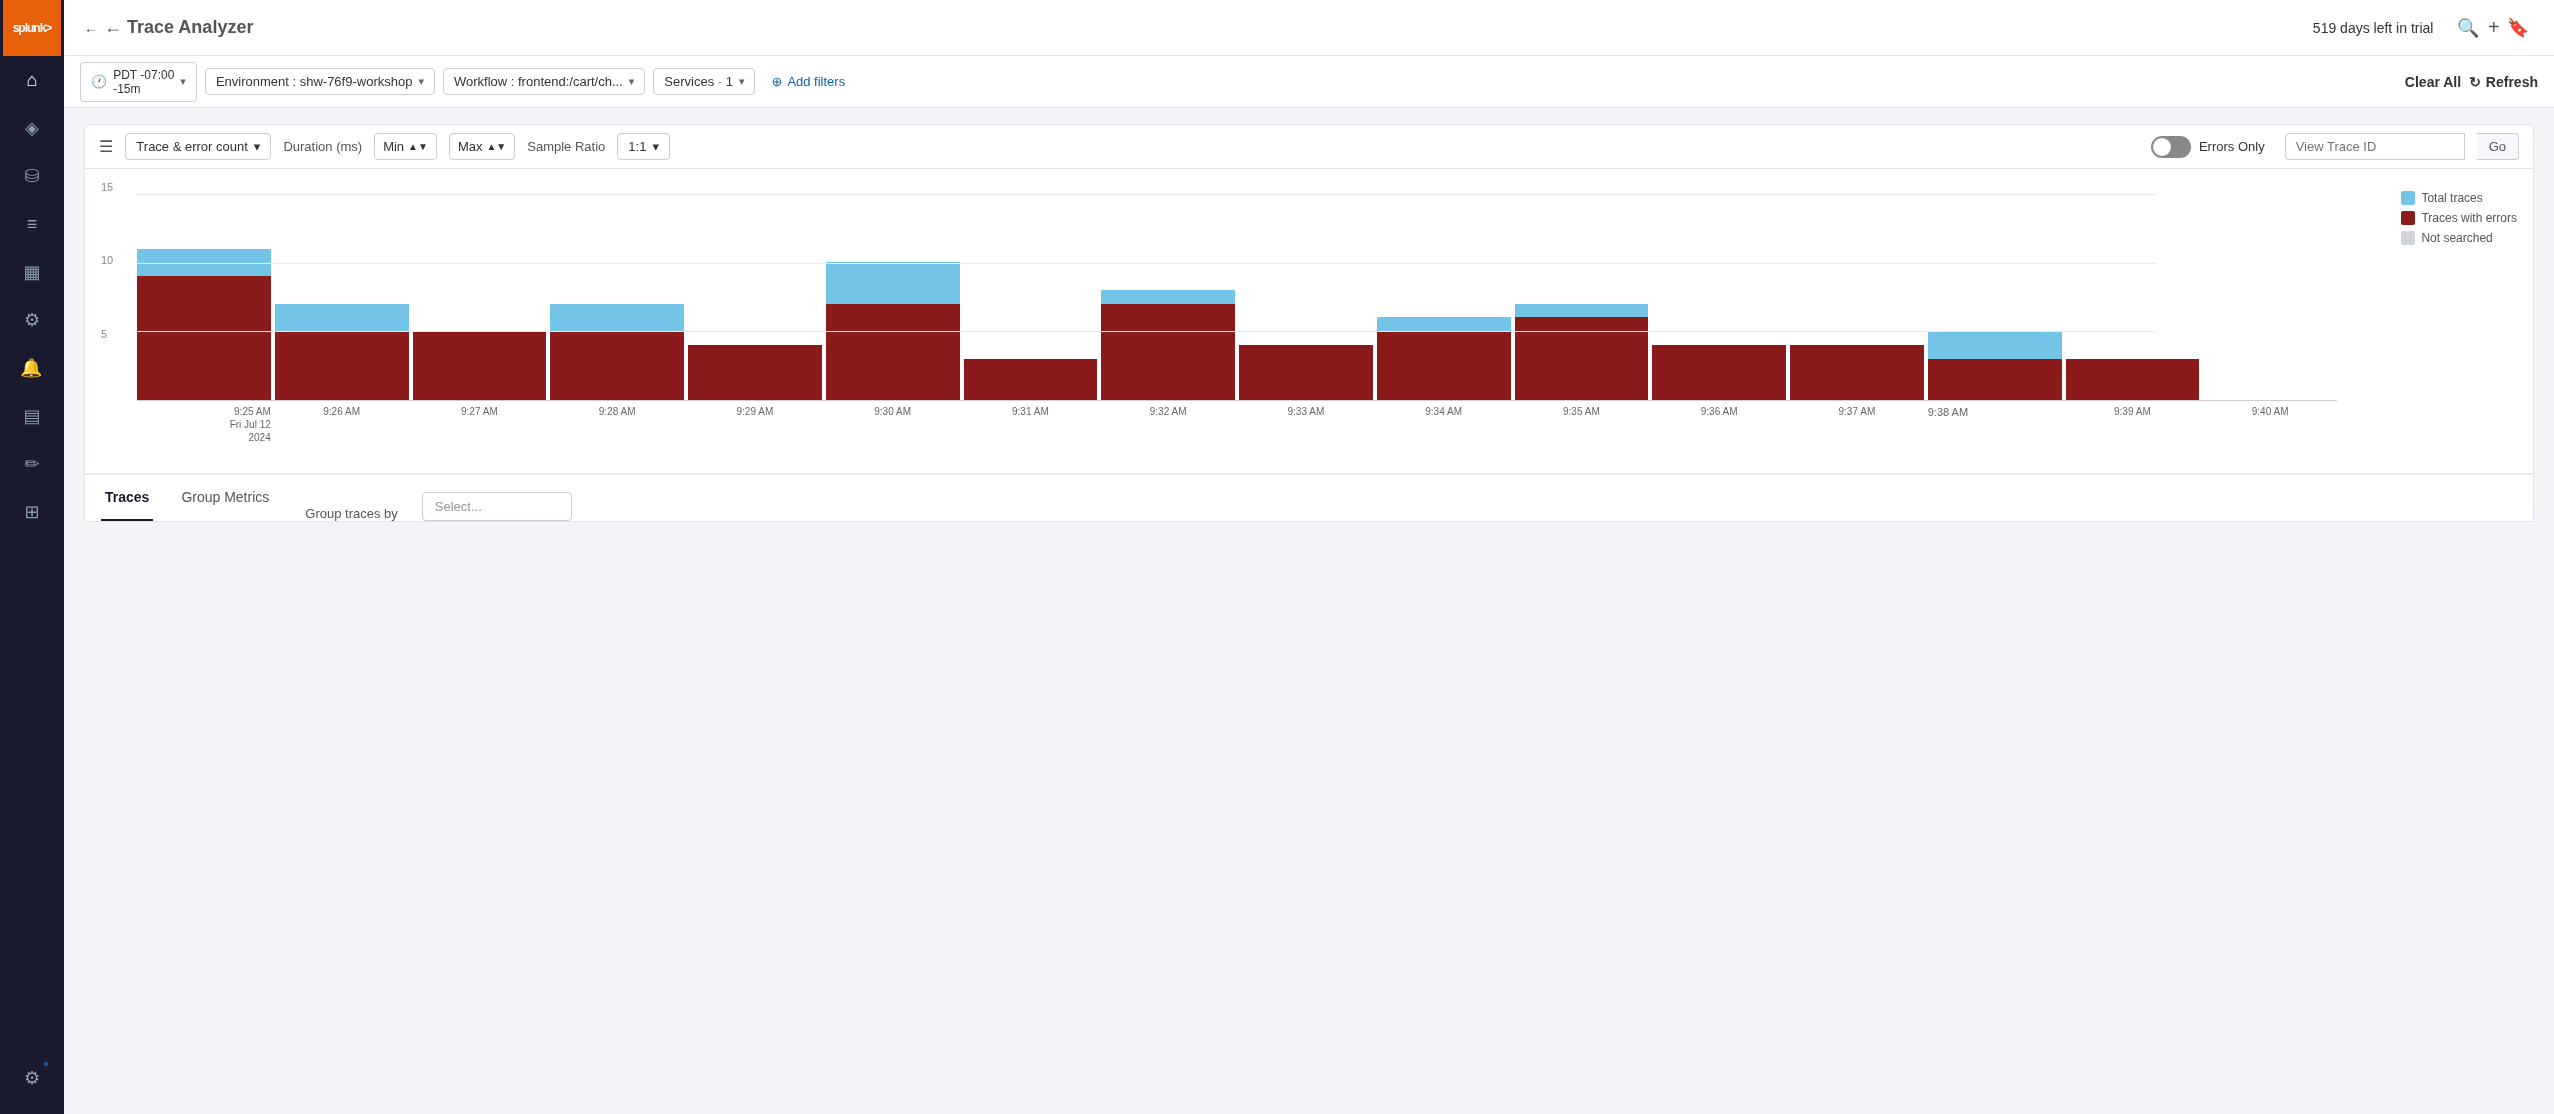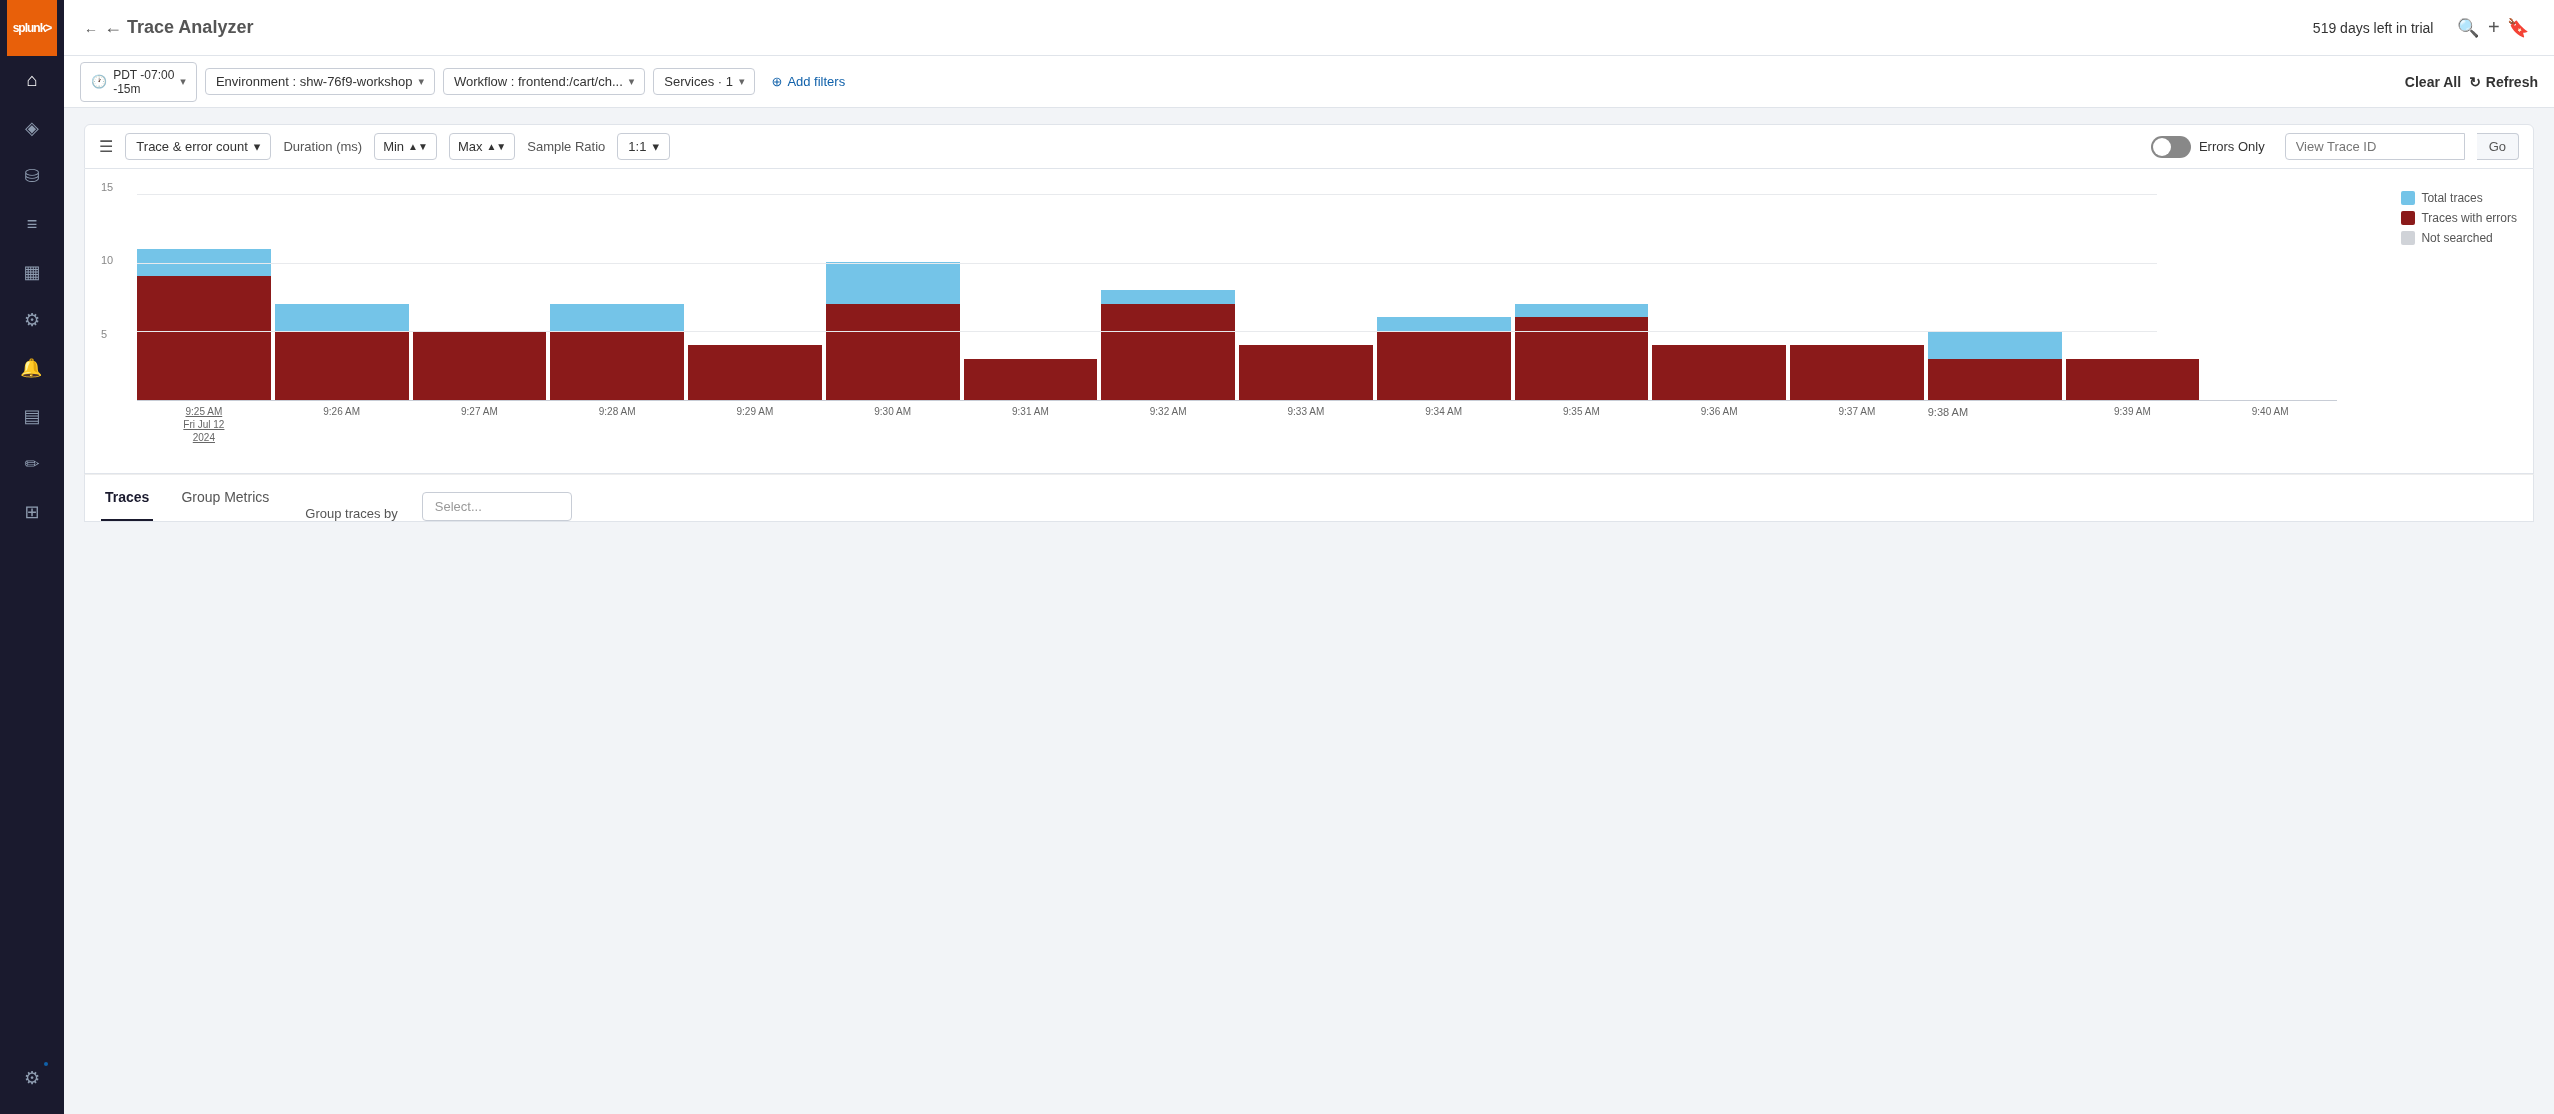--- a/index.html
+++ b/index.html
@@ -9,21 +9,21 @@
     .sidebar {
       width: 64px;
       background: #1a1a2e;
       display: flex;
       flex-direction: column;
       align-items: center;
       padding: 0;
       flex-shrink: 0;
     }
     .sidebar-logo {
-      width: 50px;
+      width: 58px;
       height: 56px;
       background: #e8600a;
       display: flex;
       align-items: center;
       justify-content: center;
       color: white;
       font-size: 11px;
       font-weight: bold;
       cursor: pointer;
     }
@@ -545,21 +545,21 @@
                 <div style="display: flex; flex-direction: column; width: 100%; height: 41px;">
                   <div style="background: rgb(139, 26, 26); height: 41px; width: 100%;"></div>
                 </div>
               </div>
               <div style="flex: 1 1 0%; display: flex; flex-direction: column; align-items: stretch; justify-content: flex-end; height: 100%;">
                 <div style="display: flex; flex-direction: column; width: 100%; height: 0px;"></div>
               </div>
             </div>
 
           <div id="xlabels-container" style="display:flex;gap:4px;margin-top:4px;height:56px;">
-          <div style="flex: 1 1 0%; font-size: 10px; color: rgb(102, 102, 102); text-align: center; line-height: 1.3; white-space: pre-line; text-decoration: underline;">9:25 AM
+          <div style="flex: 1 1 0%; font-size: 10px; color: rgb(102, 102, 102); text-align: right; line-height: 1.3; white-space: pre-line;">9:25 AM
 Fri Jul 12
 2024</div>
               <div style="flex: 1 1 0%; font-size: 10px; color: rgb(102, 102, 102); text-align: center; line-height: 1.3; white-space: pre-line;">9:26 AM</div>
               <div style="flex: 1 1 0%; font-size: 10px; color: rgb(102, 102, 102); text-align: center; line-height: 1.3; white-space: pre-line;">9:27 AM</div>
               <div style="flex: 1 1 0%; font-size: 10px; color: rgb(102, 102, 102); text-align: center; line-height: 1.3; white-space: pre-line;">9:28 AM</div>
               <div style="flex: 1 1 0%; font-size: 10px; color: rgb(102, 102, 102); text-align: center; line-height: 1.3; white-space: pre-line;">9:29 AM</div>
               <div style="flex: 1 1 0%; font-size: 10px; color: rgb(102, 102, 102); text-align: center; line-height: 1.3; white-space: pre-line;">9:30 AM</div>
               <div style="flex: 1 1 0%; font-size: 10px; color: rgb(102, 102, 102); text-align: center; line-height: 1.3; white-space: pre-line;">9:31 AM</div>
               <div style="flex: 1 1 0%; font-size: 10px; color: rgb(102, 102, 102); text-align: center; line-height: 1.3; white-space: pre-line;">9:32 AM</div>
               <div style="flex: 1 1 0%; font-size: 10px; color: rgb(102, 102, 102); text-align: center; line-height: 1.3; white-space: pre-line;">9:33 AM</div>

